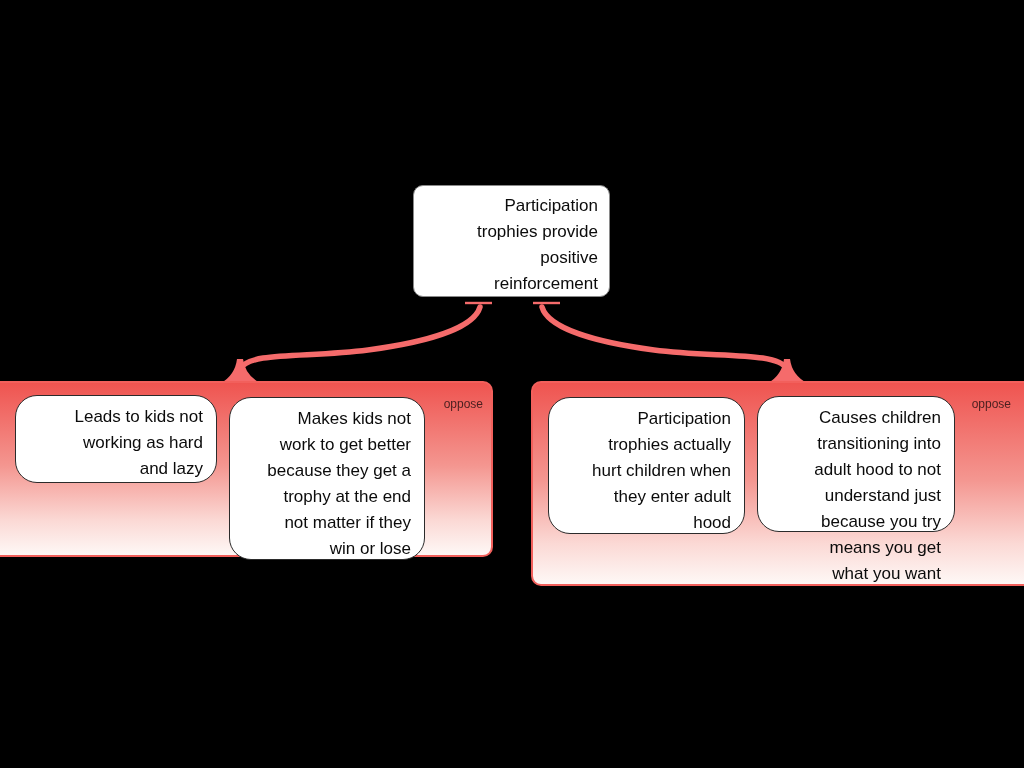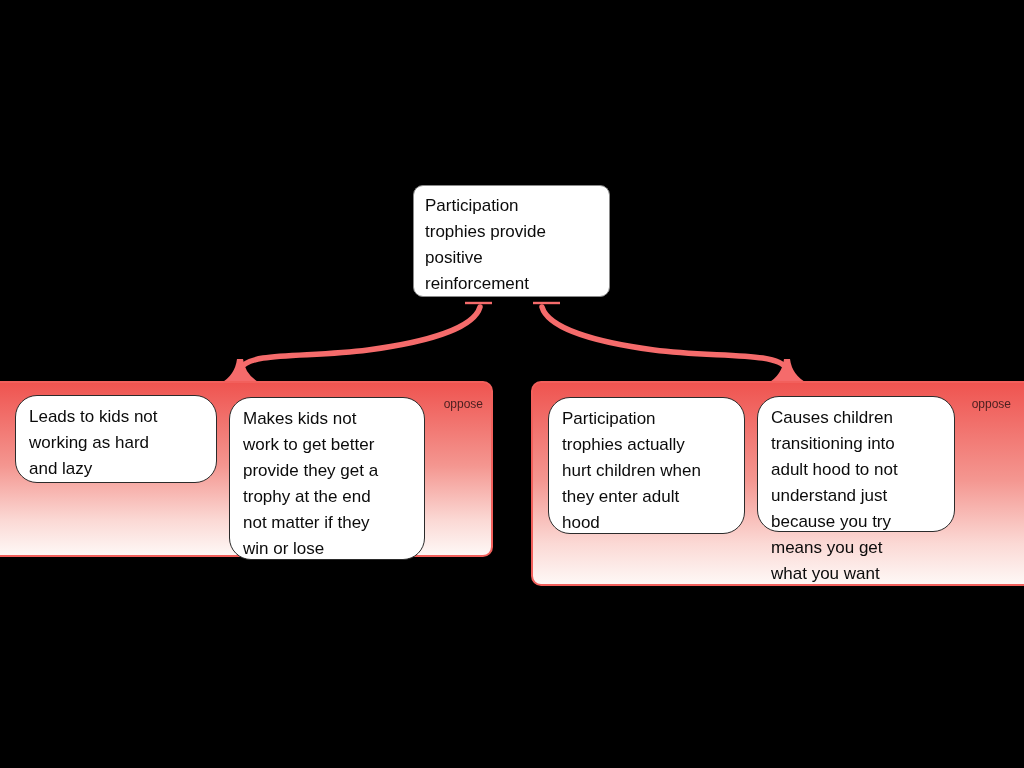--- a/index.html
+++ b/index.html
@@ -1,19 +1,20 @@
 <!DOCTYPE html>
 <html><head>
 <meta charset="utf-8">
 <style>
   html, body { margin: 0; padding: 0; background: #000; }
   .canvas {
     position: relative; width: 1024px; height: 768px;
     background: #000; overflow: hidden;
     font-family: "Liberation Sans", sans-serif;
+    text-align: right;
   }
   
   .root-node {
     position: absolute; left: 413px; top: 185px; width: 197px; height: 112px;
     background: #fff; border: 1px solid #8a8a8a; border-radius: 10px;
     box-sizing: border-box;
   }
   .root-node .txt {
     padding: 7px 11px; font-size: 17px; line-height: 26px;
     color: #0b0b0b; white-space: pre-line;
@@ -70,21 +71,21 @@
   <div class="group group-left">
     <span class="oppose oppose-l">oppose</span>
     <div class="child child-l1">
       <div class="txt">Leads to kids not
 working as hard
 and lazy</div>
     </div>
     <div class="child child-l2">
       <div class="txt">Makes kids not
 work to get better
-provide they get a
+because they get a
 trophy at the end
 not matter if they
 win or lose</div>
     </div>
   </div>
 
   <div class="group group-right">
     <span class="oppose oppose-r">oppose</span>
     <div class="child child-r1">
       <div class="txt">Participation

